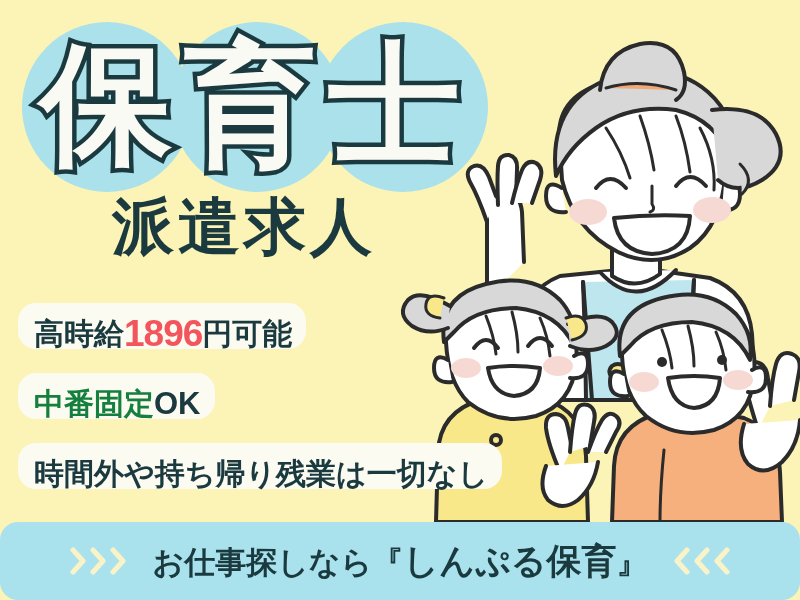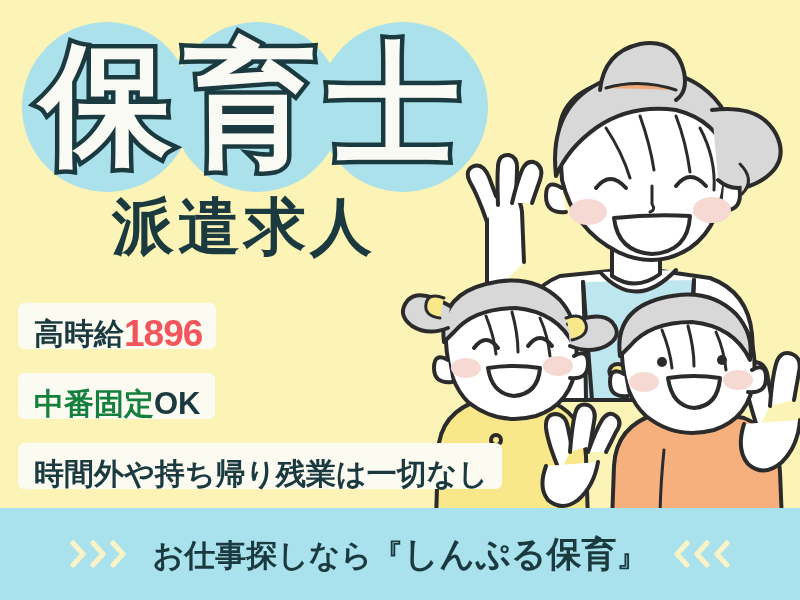--- a/index.html
+++ b/index.html
@@ -58,21 +58,21 @@
     font-weight: 700;
     letter-spacing: 4px;
     color: #1B3A3F;
     white-space: nowrap;
   }
 
   
   .pill {
     position: absolute;
     background: #FCFBF2;
-    border-radius: 6px;
+    border-radius: 18px;
     height: 46px;
     display: flex;
     align-items: center;
     padding: 16px 14px 0 16px;
     box-sizing: border-box;
     white-space: nowrap;
     color: #1B3A3F;
     font-weight: 700;
     font-size: 30px;
     letter-spacing: 0px;
@@ -92,25 +92,26 @@
     letter-spacing: -1px;
   }
   .ok-text { font-size: 31px; text-align: center; }
 
   
   #footer {
     position: absolute;
     left: 0;
     bottom: 0;
     width: 800px;
-    height: 92px;
+    height: 78px;
     background: #A9E2EC;
     display: flex;
     align-items: center;
     justify-content: center;
+    border-radius: 18px;
   }
   #footer-text {
     color: #1B3A3F;
     font-size: 31px;
     font-weight: 700;
     letter-spacing: 0px;
     white-space: nowrap;
   }
   #footer-text .brand { font-size: 35px; }
   .chevrons {
@@ -260,20 +261,21 @@
       <path d="M668 378 Q694 374 720 378 Q718 406 694 408 Q672 406 668 378Z" fill="#FFFFFF"></path>
     </g>
   </svg>
 
   <div id="subtitle">派遣求人</div>
   <div id="headline">保育士</div>
 
   <div class="pill" id="pill-1">
     <span>高時給</span>
       <span class="big-num">1896</span>
+      <span>円可能</span>
   </div>
 
   <div class="pill" id="pill-2">
     <span class="accent">中番固定</span>
       <span class="ok-text">OK</span>
   </div>
 
   <div class="pill" id="pill-3">
     <span>時間外や持ち帰り残業は一切なし</span>
   </div>

